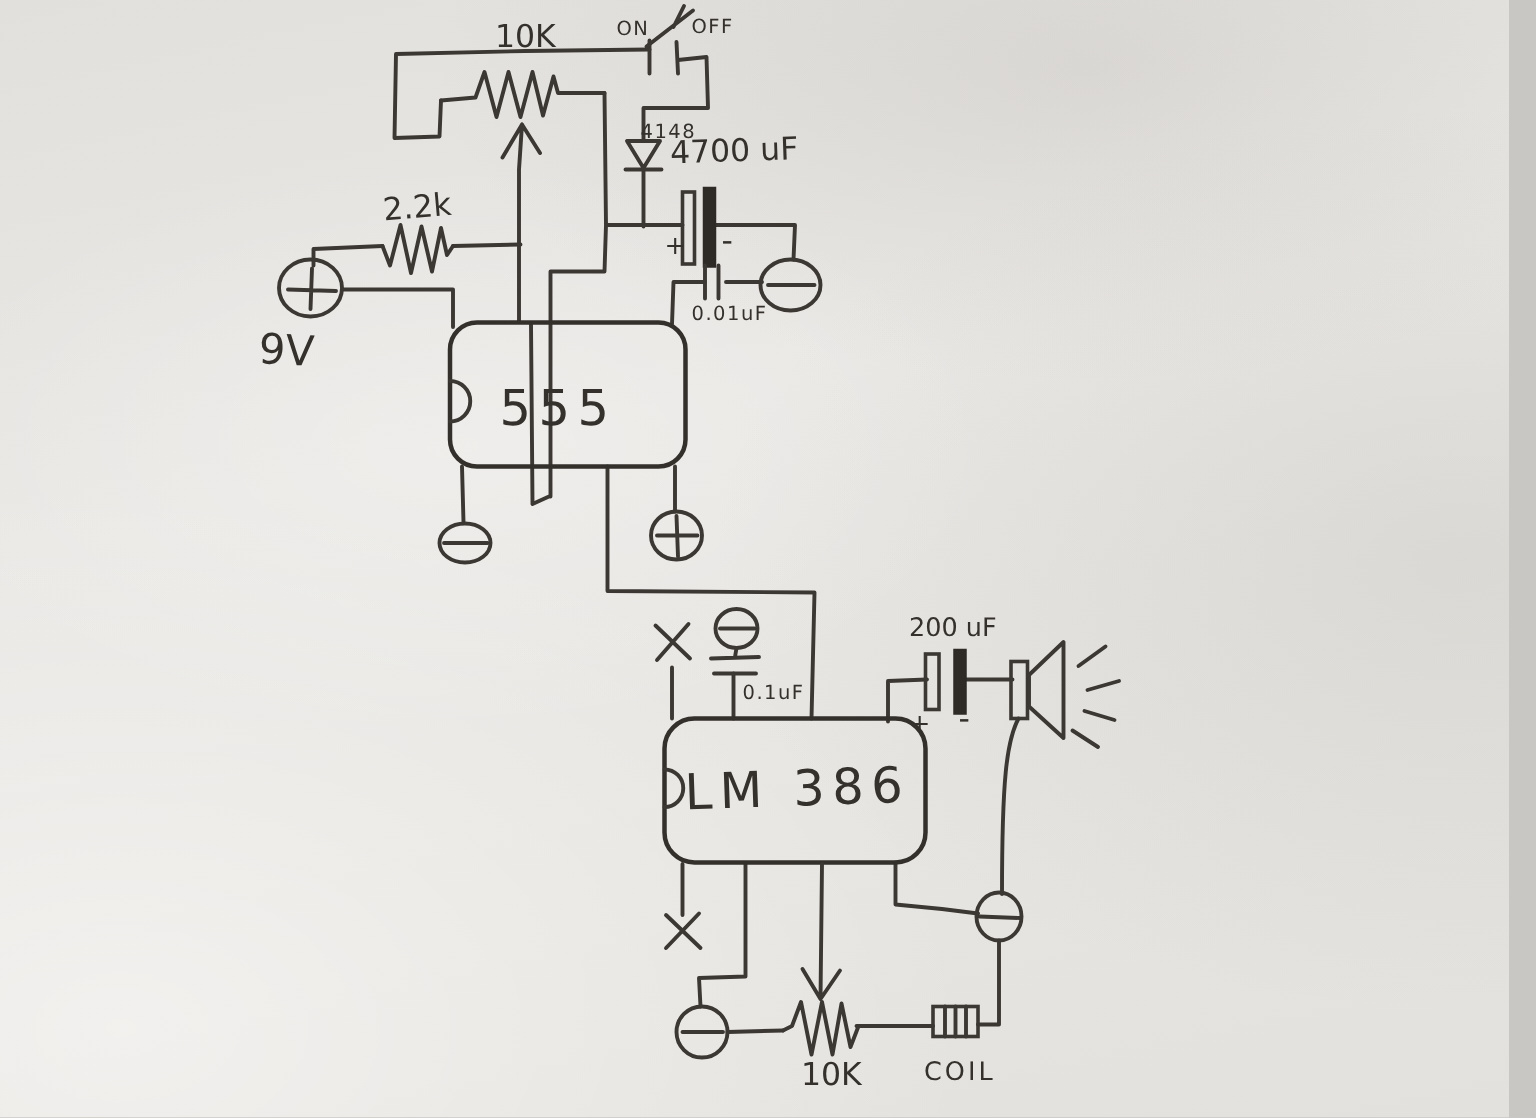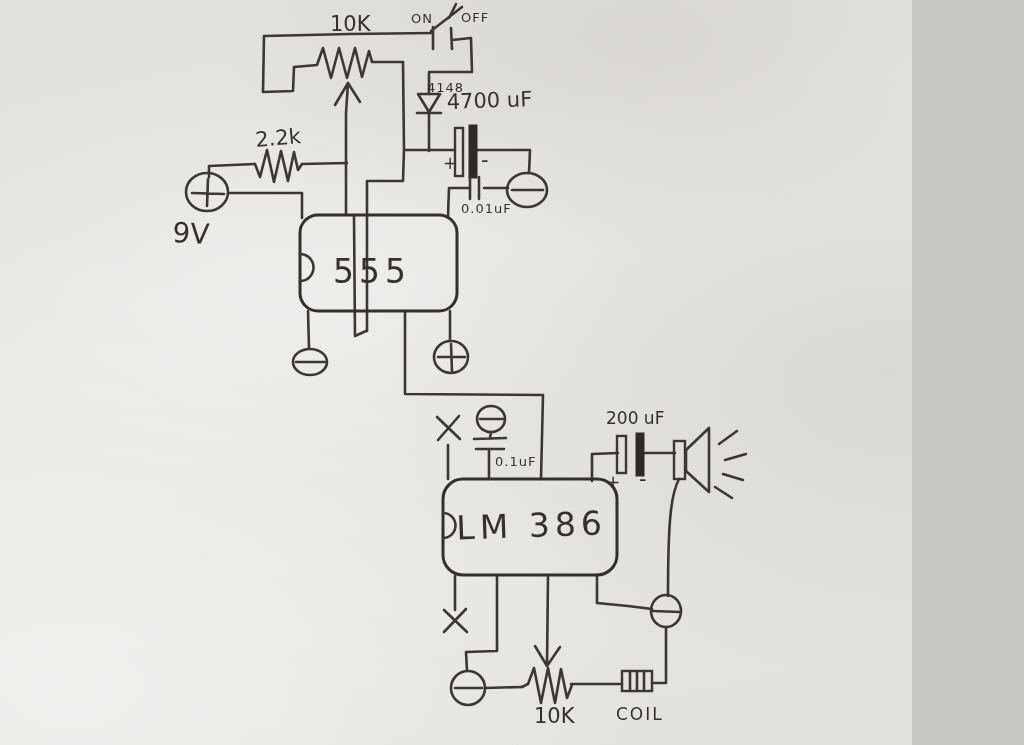--- a/index.html
+++ b/index.html
@@ -1,18 +1,18 @@
 <!DOCTYPE html>
 <html><head>
 <meta charset="utf-8">
 <style>
   html,body{margin:0;padding:0;background:#c9c7c4;}
   .page{
     position:relative;
-    width:912px;height:745px;
+    width:1006px;height:745px;
     overflow:hidden;
     background:
       radial-gradient(620px 300px at 72% 6%, rgba(148,144,138,.16), transparent 70%),
       radial-gradient(700px 420px at 97% 50%, rgba(138,135,130,.14), transparent 72%),
       radial-gradient(820px 520px at 8% 92%, rgba(255,255,255,.45), transparent 70%),
       radial-gradient(500px 260px at 30% 40%, rgba(255,255,255,.25), transparent 75%),
       linear-gradient(168deg, #e2e0dd 0%, #eae8e5 38%, #e7e5e1 70%, #e3e1dd 100%);
     font-family:"DejaVu Sans", sans-serif;
   }
   svg{position:absolute;left:0;top:0;}

